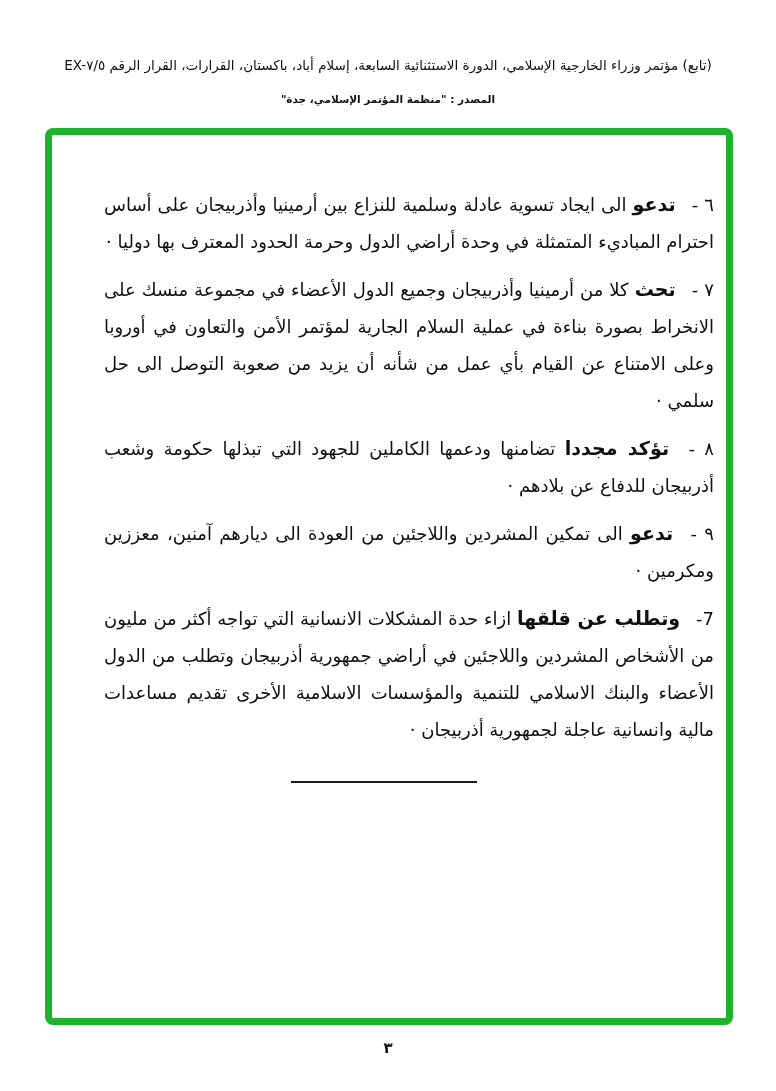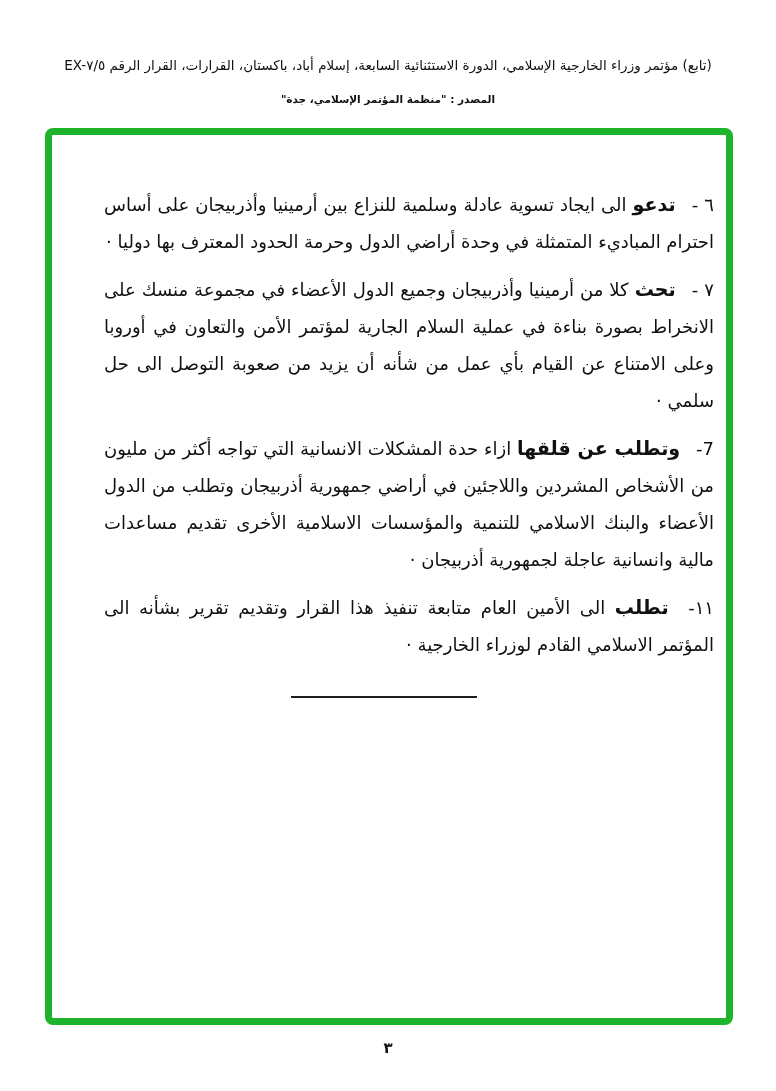--- a/index.html
+++ b/index.html
@@ -102,33 +102,38 @@
         <b class="lead">تدعو</b>
         <span class="rest">الى ايجاد تسوية عادلة وسلمية للنزاع بين أرمينيا وأذربيجان على أساس احترام المباديء المتمثلة في وحدة أراضي الدول وحرمة الحدود المعترف بها دوليا ·</span>
       </p>
 
       <p class="item">
         <span class="num">٧ -</span>
         <b class="lead">تحث</b>
         <span class="rest">كلا من أرمينيا وأذربيجان وجميع الدول الأعضاء في مجموعة منسك على الانخراط بصورة بناءة في عملية السلام الجارية لمؤتمر الأمن والتعاون في أوروبا وعلى الامتناع عن القيام بأي عمل من شأنه أن يزيد من صعوبة التوصل الى حل سلمي ·</span>
       </p>
 
+      <p class="item">
+        <span class="num">٨ -</span>
+        <b class="lead">تؤكد مجددا</b>
+        <span class="rest">تضامنها ودعمها الكاملين للجهود التي تبذلها حكومة وشعب أذربيجان للدفاع عن بلادهم ·</span>
+      </p>
 
+      <p class="item">
+        <span class="num">٩ -</span>
+        <b class="lead">تدعو</b>
+        <span class="rest">الى تمكين المشردين واللاجئين من العودة الى ديارهم آمنين، معززين ومكرمين ·</span>
+      </p>
 
       <p class="item">
         <span class="num">7-</span>
         <b class="lead">وتطلب عن قلقها</b>
         <span class="rest">ازاء حدة المشكلات الانسانية التي تواجه أكثر من مليون من الأشخاص المشردين واللاجئين في أراضي جمهورية أذربيجان وتطلب من الدول الأعضاء والبنك الاسلامي للتنمية والمؤسسات الاسلامية الأخرى تقديم مساعدات مالية وانسانية عاجلة لجمهورية أذربيجان ·</span>
       </p>
 
-      <p class="item">
-        <span class="num">١١-</span>
-        <b class="lead">تطلب</b>
-        <span class="rest">الى الأمين العام متابعة تنفيذ هذا القرار وتقديم تقرير بشأنه الى المؤتمر الاسلامي القادم لوزراء الخارجية ·</span>
-      </p>
 
       <div class="rule"></div>
 
     </div>
   </div>
 
   <div class="pagenum">٣</div>
 
 </div>
 

